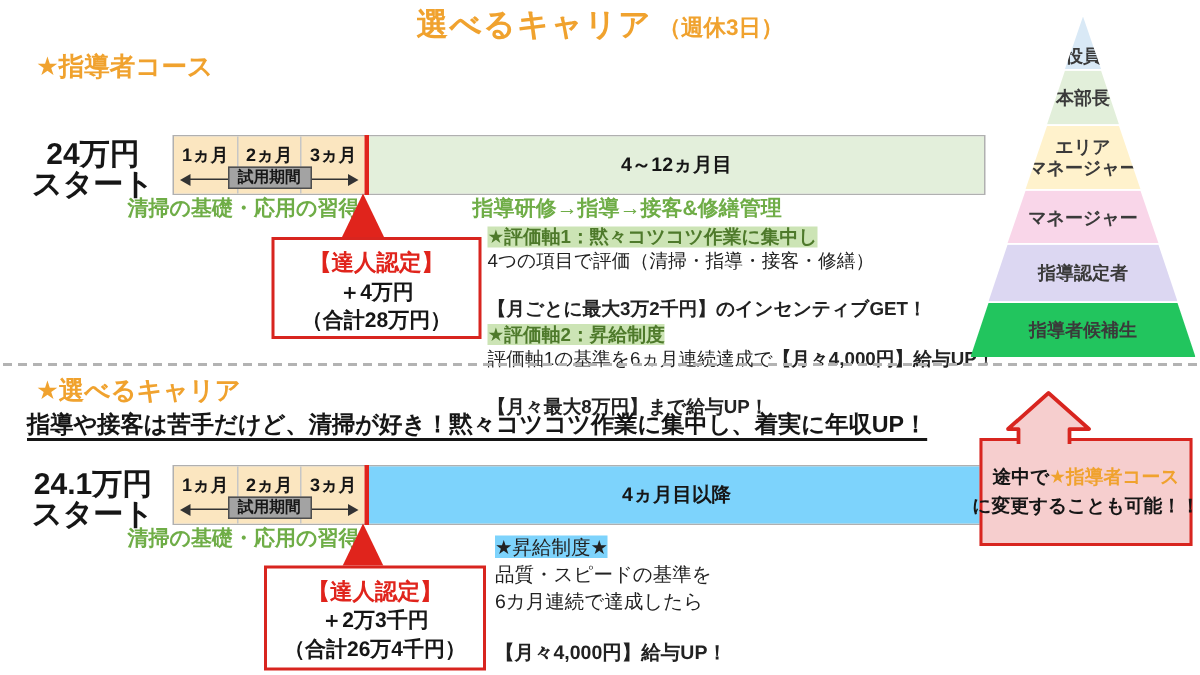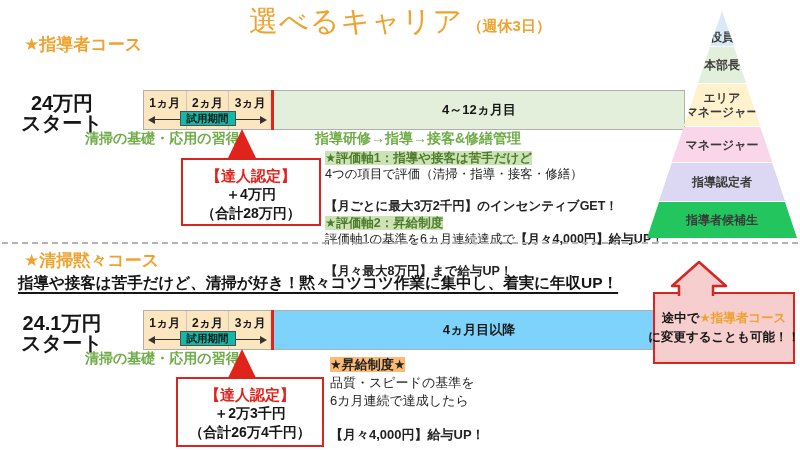--- a/index.html
+++ b/index.html
@@ -5,58 +5,58 @@
   html,body{margin:0;padding:0;background:#e8e8e8;}
   .slide{
     position:relative;width:800px;height:450px;background:#ffffff;
     font-family:"Liberation Sans","DejaVu Sans",sans-serif;overflow:hidden;
     margin:0 auto;
   }
   .abs{position:absolute;}
 
   
   .title-wrap{left:0;right:0;top:2px;text-align:center;white-space:nowrap;}
-  .title-main{font-size:29px;font-weight:normal;color:#F0A22E;letter-spacing:1px;}
+  .title-main{font-size:21px;font-weight:bold;color:#F0A22E;letter-spacing:1px;}
   .title-sub{font-size:15px;font-weight:bold;color:#F0A22E;}
 
   
   .course-name{font-size:17px;font-weight:bold;color:#F0A22E;white-space:nowrap;}
   .headline{
     font-size:15.5px;font-weight:bold;color:#161616;white-space:nowrap;
     text-decoration:underline;text-underline-offset:4px;text-decoration-thickness:1.5px;
   }
   .start-label{font-size:20px;font-weight:bold;color:#161616;text-align:center;line-height:20px;}
 
   
-  .bar{width:540px;height:38px;border:1px solid #b0b0b0;background:#fff;margin-left:28px;}
+  .bar{width:540px;height:38px;border:1px solid #b0b0b0;background:#fff;}
   .bar-months{position:absolute;left:0;top:0;width:127px;height:100%;display:flex;}
   .month-cell{flex:1;text-align:center;font-size:12px;font-weight:bold;color:#161616;padding-top:4px;border-right:1px solid #c6c6c6;}
   .month-cell:last-child{border-right:none;}
   .phase{position:absolute;left:130px;right:0;top:0;bottom:0;display:flex;align-items:center;justify-content:center;font-size:13px;font-weight:bold;color:#161616;}
   .red-divider{position:absolute;left:127px;top:-1px;bottom:-1px;width:3px;z-index:2;}
 
   
   .trial-wrap{position:absolute;left:4px;width:119px;bottom:1px;height:17px;z-index:3;}
   .trial-line{position:absolute;left:3px;right:3px;top:8px;border-top:1.4px solid #333;}
   .arrow-l{position:absolute;left:0;top:5px;width:0;height:0;border-top:4px solid transparent;border-bottom:4px solid transparent;border-right:7px solid #333;}
   .arrow-r{position:absolute;right:0;top:5px;width:0;height:0;border-top:4px solid transparent;border-bottom:4px solid transparent;border-left:7px solid #333;}
-  .trial-box{position:absolute;left:50%;transform:translateX(-50%);top:0;background:#14b8a6;border:1.4px solid #4d4d4d;font-size:10.5px;font-weight:bold;line-height:13px;padding:0 6px;white-space:nowrap;color:#161616;}
+  .trial-box{position:absolute;left:50%;transform:translateX(-50%);top:0;background:#a3a3a3;border:1.4px solid #4d4d4d;font-size:10.5px;font-weight:bold;line-height:13px;padding:0 6px;white-space:nowrap;color:#161616;}
 
   .green-note{font-size:14px;font-weight:bold;color:#6FAD47;white-space:nowrap;}
 
   .up-tri{width:0;height:0;border-left:14px solid transparent;border-right:14px solid transparent;border-bottom:29px solid #E0241C;}
 
   .cert-box{background:#fff;border:2.5px solid #D8251F;text-align:center;padding-top:6px;box-sizing:border-box;z-index:4;}
   .cert-title{color:#E0241C;font-size:15px;font-weight:bold;line-height:19px;}
   .cert-line{font-size:14px;font-weight:bold;line-height:19px;color:#161616;}
 
   .eval{font-size:12.5px;line-height:16.2px;color:#222;white-space:nowrap;}
   .raise{font-size:13px;line-height:18px;color:#222;white-space:nowrap;}
   .hl-green{background:#CCE4B5;color:#4E7A2B;font-weight:bold;}
-  .hl-pink{background:#fdba74;color:#222;font-weight:bold;}
+  .hl-pink{background:#7dd3fc;color:#222;font-weight:normal;}
   .b{font-weight:bold;margin-top:16px;}
 
   .dashed{left:2px;right:2px;top:242px;border-top:2px dashed #b3b3b3;height:0;}
 
   
   .pyramid{left:647px;top:10px;width:150px;}
   .pyr-band{display:flex;align-items:center;justify-content:center;text-align:center;
     white-space:pre-line;font-size:12px;font-weight:bold;color:#3a3a3a;margin-top:1px;line-height:14px;}
   .pyr-apex{align-items:flex-end;padding-bottom:2px;box-sizing:border-box;}
   .p1{height:35px;clip-path:polygon(50% 0,50% 0,58% 100%,42% 100%);}
@@ -111,31 +111,31 @@
 
   <div class="abs up-tri" style="left:228px;top:129px"></div>
 
   <div class="abs cert-box" style="left:181px;top:158px;width:140px;height:68px">
     <div class="cert-title">【達人認定】</div>
     <div class="cert-line">＋4万円</div>
     <div class="cert-line">（合計28万円）</div>
   </div>
 
   <div class="abs eval" style="left:325px;top:150px">
-    <div><span class="hl-green">★評価軸1：指導や接客は苦手だけど</span></div>
+    <div><span class="hl-green">★評価軸1：黙々コツコツ作業に集中し</span></div>
     <div>4つの項目で評価（清掃・指導・接客・修繕）</div>
     <div class="b">【月ごとに最大3万2千円】のインセンティブGET！</div>
     <div><span class="hl-green">★評価軸2：昇給制度</span></div>
     <div><span>評価軸1の基準を6ヵ月連続達成で</span><span class="b">【月々4,000円】給与UP！</span></div>
     <div class="b">【月々最大8万円】まで給与UP！</div>
   </div>
 
   <div class="abs dashed"></div>
 
-  <div class="abs course-name" style="left:24px;top:249px">★清掃黙々コース</div>
+  <div class="abs course-name" style="left:24px;top:249px">★選べるキャリア</div>
   <div class="abs headline" style="left:18px;top:273px">指導や接客は苦手だけど、清掃が好き！黙々コツコツ作業に集中し、着実に年収UP！</div>
 
   <div class="abs start-label" style="left:8px;top:313px;width:108px">
     <div>24.1万円</div>
     <div>スタート</div>
   </div>
 
   <div class="abs bar" style="left:115px;top:310px">
     <div class="bar-months" style="background: rgb(251, 230, 192);">
       <div class="month-cell">1ヵ月</div>

